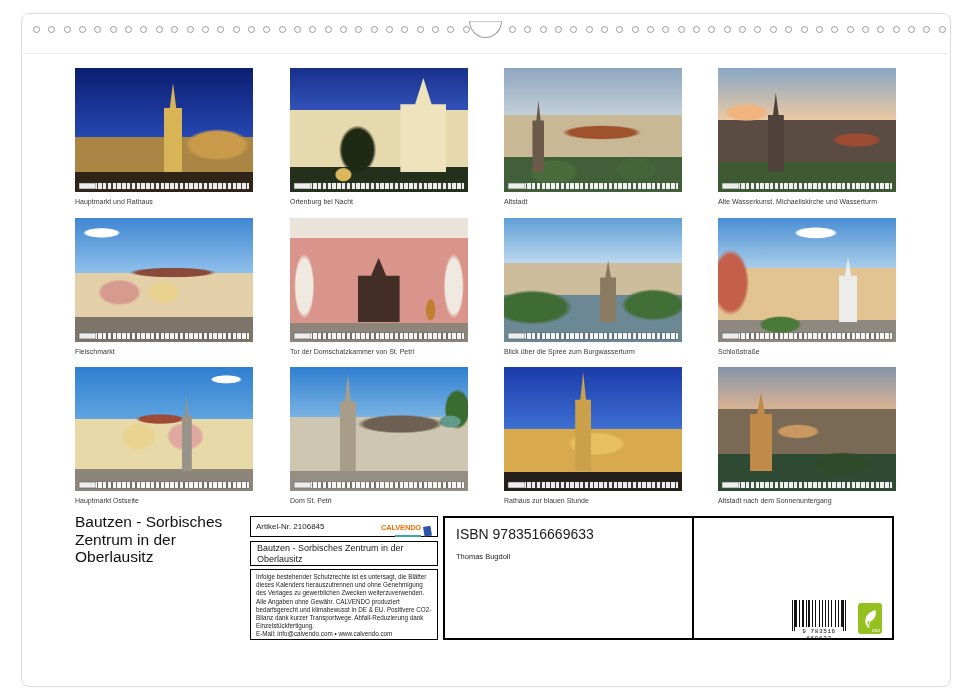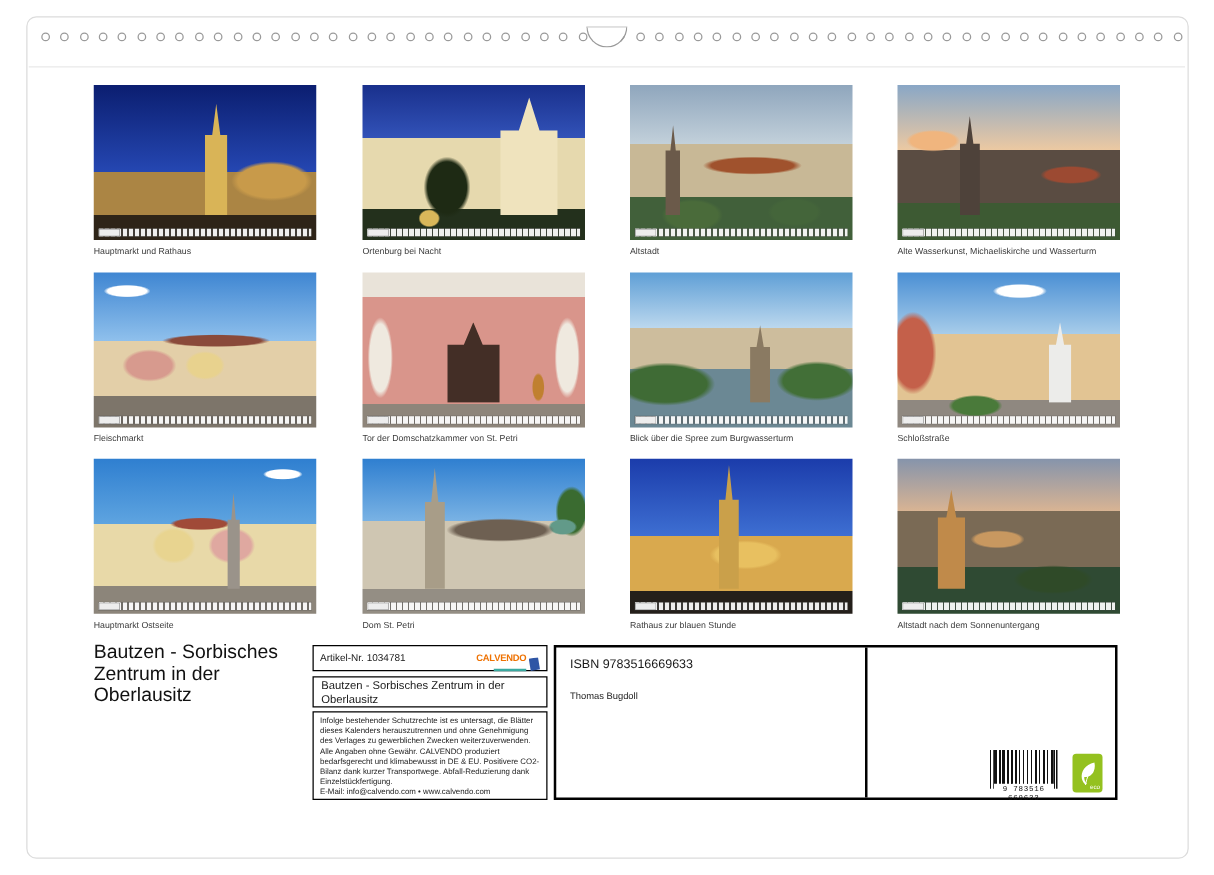--- a/index.html
+++ b/index.html
@@ -69,21 +69,21 @@
     display:flex;align-items:center;padding:0 6px;font-size:9px;line-height:10.5px;
   }
   .box-legal{
     left:250px;top:569px;width:188px;height:71px;border:1px solid #000;
     padding:3px 5px;font-size:6.3px;line-height:8.2px;color:#222;
   }
   .box-pub{
     left:443px;top:516px;width:451px;height:124px;border:2px solid #000;
   }
   .pub-divider{position:absolute;left:247px;top:0;bottom:0;width:2px;background:#000;}
-  .isbn{position:absolute;left:11px;top:8px;font-size:10px;}
+  .isbn{position:absolute;left:11px;top:8px;font-size:14px;}
   .publisher{position:absolute;left:108px;top:7px;font-size:8.5px;line-height:10px;white-space:pre-line;}
   .author{position:absolute;left:11px;top:34px;font-size:7.5px;color:#222;}
   
   .barcode{position:absolute;left:345px;top:82px;width:58px;height:36px;background:#fff;}
   .bars{
     position:absolute;left:3px;right:3px;top:0;height:27px;background:#fff;
     background-image:
       repeating-linear-gradient(90deg,#111 0 1px,transparent 1px 3.2px),
       repeating-linear-gradient(90deg,transparent 0 2.1px,#111 2.1px 3px,transparent 3px 6.7px);
   }
@@ -256,21 +256,21 @@
         <div class="tower" style="left: 18%; width: 22px; height: 64%; background: rgb(192, 138, 74);"></div>
         <div class="datestrip"></div>
       </div>
       <div class="caption">Altstadt nach dem Sonnenuntergang</div>
     </div>
   </div>
 
 <div class="title-block">Bautzen - Sorbisches Zentrum in der Oberlausitz</div>
 
 <div class="ibox box-artikel">
-  <span class="artikel-label">Artikel-Nr. 1034781</span>
+  <span class="artikel-label">Artikel-Nr. 2106845</span>
   <span class="brand">
     <span>
       <span class="brand-text" id="brand-text" style="color: rgb(238, 114, 3);">CALVENDO</span>
       <span class="brand-tag" id="brand-tag" style="background: rgb(58, 169, 160);"></span>
     </span>
     <span class="brand-mark" id="brand-mark" style="background: rgb(46, 85, 165);"></span>
   </span>
 </div>
 
 <div class="ibox box-title">

